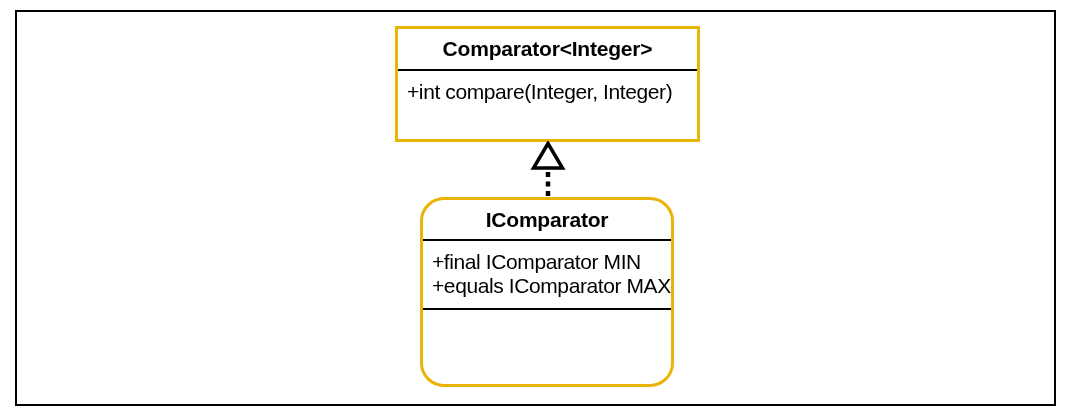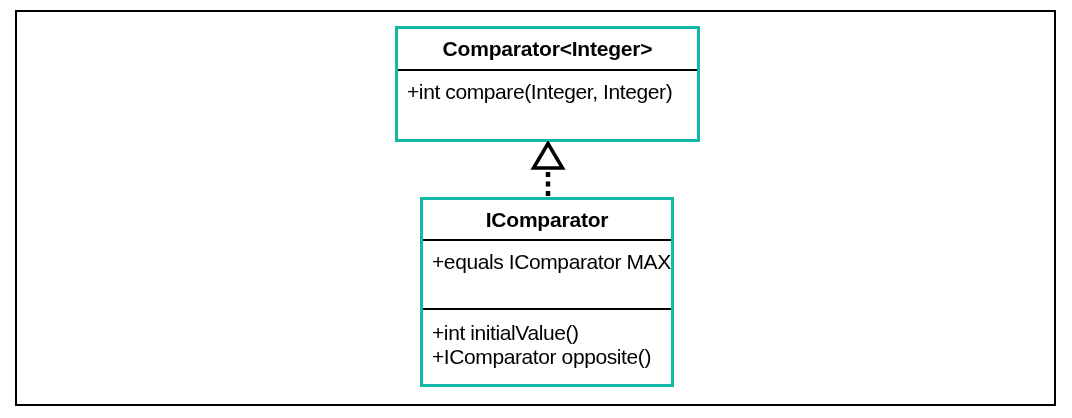--- a/index.html
+++ b/index.html
@@ -20,35 +20,36 @@
     left: 15px;
     top: 10px;
     width: 1041px;
     height: 396px;
     border: 2px solid #000000;
     background: #ffffff;
   }
   .uml-class {
     position: absolute;
     background: #ffffff;
-    border: 3px solid #14b8a6;
+    border: 3px solid #eab308;
     display: flex;
     flex-direction: column;
   }
   .class-comparator {
     left: 395px;
     top: 26px;
     width: 305px;
     height: 116px;
   }
   .class-icomparator {
     left: 420px;
     top: 197px;
     width: 254px;
     height: 190px;
+    border-radius: 24px;
   }
   .uml-title {
     border-bottom: 2px solid #000000;
     font-weight: bold;
     font-size: 21px;
     letter-spacing: -0.2px;
     display: flex;
     align-items: center;
     justify-content: center;
     white-space: nowrap;
@@ -90,20 +91,17 @@
   </div>
 
   <svg class="realization" viewBox="0 0 38 58" xmlns="http://www.w3.org/2000/svg">
     <polygon points="19,2.5 4.5,27 33.5,27" fill="#ffffff" stroke="#000000" stroke-width="3.5" stroke-linejoin="miter"></polygon>
     <line x1="19" y1="31" x2="19" y2="58" stroke="#000000" stroke-width="4.5" stroke-dasharray="5,4.5"></line>
   </svg>
 
   <div class="uml-class class-icomparator">
     <div class="uml-title">IComparator</div>
     <div class="uml-compartment attrs with-sep">
+      <span class="member">+final IComparator MIN</span>
       <span class="member">+equals IComparator MAX</span>
-    </div>
-    <div class="uml-compartment methods">
-      <span class="member">+int initialValue()</span>
-      <span class="member">+IComparator opposite()</span>
     </div>
   </div>
 </div>
 
 </body></html>

